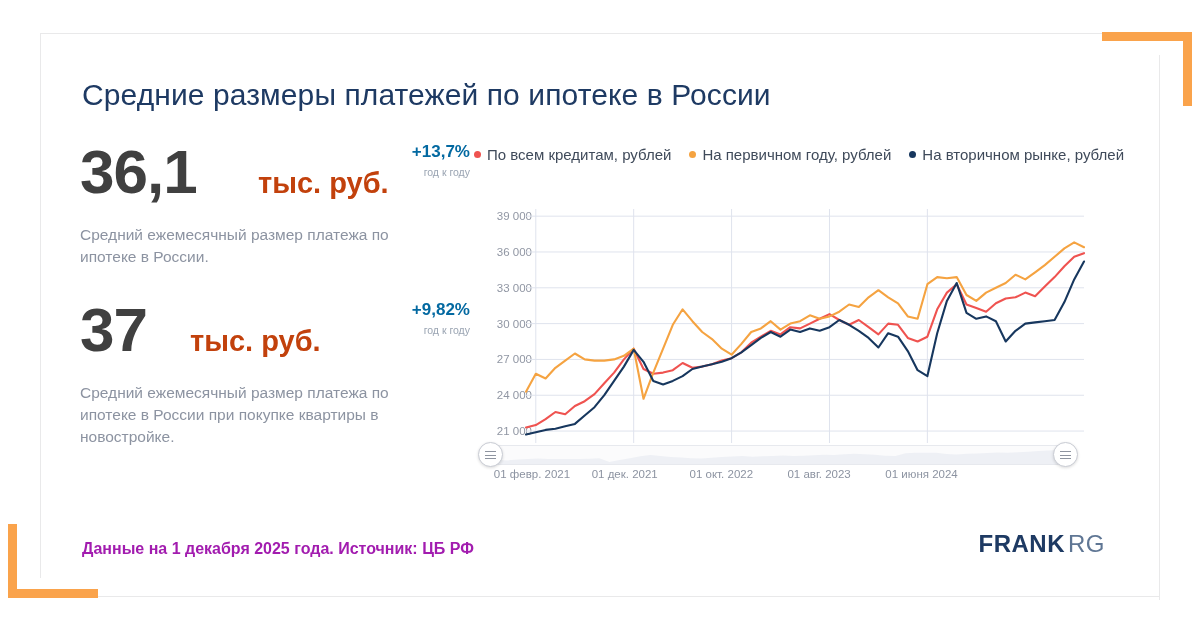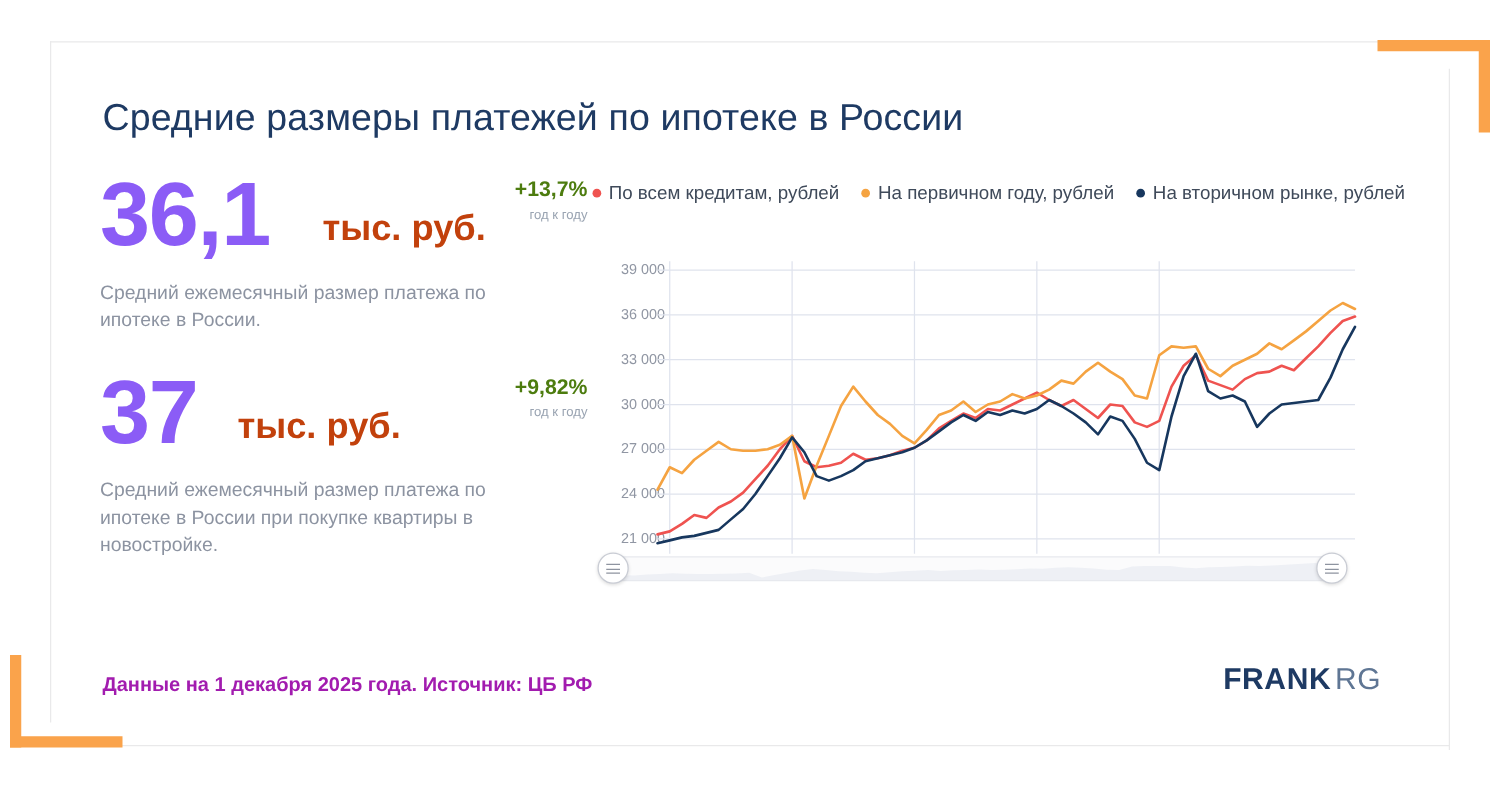--- a/index.html
+++ b/index.html
@@ -34,31 +34,31 @@
     letter-spacing: 0.1px; white-space: nowrap;
   }
 
   
   .stat { position: absolute; left: 80px; width: 390px; }
   .stat-1 { top: 142px; }
   .stat-2 { top: 300px; }
   .stat-row { position: relative; height: 72px; }
   .stat-num {
     position: absolute; left: 0; top: -6px;
-    font-size: 72px; font-weight: bold; color: #8b5cf6;
+    font-size: 62px; font-weight: bold; color: #404040;
     line-height: 72px; letter-spacing: -1px;
   }
   .stat-unit {
     position: absolute; top: 24px;
     font-size: 29px; font-weight: bold; color: #c2410c; line-height: 34px;
   }
   .u1 { left: 178px; }
   .u2 { left: 110px; }
   .stat-delta { position: absolute; right: 0; top: 0; text-align: right; width: 120px; }
-  .delta-val { font-size: 17px; font-weight: bold; color: #4d7c0f; line-height: 20px; }
+  .delta-val { font-size: 17px; font-weight: bold; color: #0369a1; line-height: 20px; }
   .delta-lbl { font-size: 10.5px; color: #9aa4b2; line-height: 16px; margin-top: 0; }
   .stat-desc {
     margin-top: 10px; font-size: 15.5px; color: #8c93a1;
     line-height: 22px; width: 360px;
   }
 
   
   #chart { position: absolute; left: 468px; top: 146px; width: 620px; height: 350px; }
   .legend { position: absolute; left: 6px; top: 0px; display: flex; gap: 18px; align-items: center; }
   .lg-item { display: flex; align-items: center; gap: 6px; }
@@ -182,20 +182,27 @@
           <line x1="58" x2="616" y1="15.163265306122458" y2="15.163265306122458" stroke="#dfe3ed" stroke-width="1"></line>
           <line x1="67.78947368421052" x2="67.78947368421052" y1="8" y2="242" stroke="#dfe3ed" stroke-width="1"></line>
           <line x1="165.68421052631578" x2="165.68421052631578" y1="8" y2="242" stroke="#dfe3ed" stroke-width="1"></line>
           <line x1="263.57894736842104" x2="263.57894736842104" y1="8" y2="242" stroke="#dfe3ed" stroke-width="1"></line>
           <line x1="361.47368421052636" x2="361.47368421052636" y1="8" y2="242" stroke="#dfe3ed" stroke-width="1"></line>
           <line x1="459.36842105263156" x2="459.36842105263156" y1="8" y2="242" stroke="#dfe3ed" stroke-width="1"></line>
           <polyline points="58.0,226.5 67.8,224.1 77.6,218.1 87.4,211.0 97.2,213.3 106.9,205.0 116.7,200.2 126.5,193.1 136.3,182.3 146.1,171.6 155.9,158.4 165.7,147.7 175.5,168.0 185.3,172.8 195.1,171.6 204.8,169.2 214.6,162.0 224.4,166.8 234.2,165.6 244.0,163.2 253.8,159.6 263.6,157.2 273.4,151.3 283.2,141.7 292.9,135.7 302.7,129.8 312.5,133.4 322.3,126.2 332.1,127.4 341.9,122.6 351.7,117.8 361.5,113.1 371.3,119.0 381.1,123.8 390.8,119.0 400.6,126.2 410.4,133.4 420.2,122.6 430.0,123.8 439.8,136.9 449.6,140.5 459.4,135.7 469.2,108.3 478.9,91.6 488.7,83.2 498.5,103.5 508.3,107.1 518.1,110.7 527.9,102.3 537.7,97.5 547.5,96.3 557.3,91.6 567.1,95.2 576.8,85.6 586.6,76.1 596.4,65.3 606.2,55.8 616.0,52.2" fill="none" stroke="#ef5350" stroke-width="2.1" stroke-linejoin="round" stroke-linecap="round"></polyline>
           <polyline points="58.0,190.7 67.8,172.8 77.6,177.5 87.4,166.8 97.2,159.6 106.9,152.5 116.7,158.4 126.5,159.6 136.3,159.6 146.1,158.4 155.9,154.8 165.7,147.7 175.5,197.8 185.3,171.6 195.1,147.7 204.8,123.8 214.6,108.3 224.4,120.2 234.2,131.0 244.0,138.1 253.8,147.7 263.6,153.7 273.4,142.9 283.2,131.0 292.9,127.4 302.7,120.2 312.5,128.6 322.3,122.6 332.1,120.2 341.9,114.3 351.7,117.8 361.5,115.4 371.3,110.7 381.1,103.5 390.8,105.9 400.6,96.3 410.4,89.2 420.2,96.3 430.0,102.3 439.8,115.4 449.6,117.8 459.4,83.2 469.2,76.1 478.9,77.2 488.7,76.1 498.5,94.0 508.3,99.9 518.1,91.6 527.9,86.8 537.7,82.0 547.5,73.7 557.3,78.4 567.1,71.3 576.8,64.1 586.6,55.8 596.4,47.4 606.2,41.4 616.0,46.2" fill="none" stroke="#f5a341" stroke-width="2.1" stroke-linejoin="round" stroke-linecap="round"></polyline>
           <polyline points="58.0,233.6 67.8,231.3 77.6,228.9 87.4,227.7 97.2,225.3 106.9,222.9 116.7,214.5 126.5,206.2 136.3,194.2 146.1,179.9 155.9,165.6 165.7,148.9 175.5,160.8 185.3,179.9 195.1,183.5 204.8,179.9 214.6,175.1 224.4,168.0 234.2,165.6 244.0,163.2 253.8,160.8 263.6,157.2 273.4,151.3 283.2,144.1 292.9,136.9 302.7,131.0 312.5,135.7 322.3,128.6 332.1,131.0 341.9,127.4 351.7,129.8 361.5,126.2 371.3,119.0 381.1,123.8 390.8,129.8 400.6,136.9 410.4,146.5 420.2,132.2 430.0,135.7 439.8,150.1 449.6,169.2 459.4,175.1 469.2,132.2 478.9,99.9 488.7,82.0 498.5,111.9 508.3,117.8 518.1,115.4 527.9,120.2 537.7,140.5 547.5,129.8 557.3,122.6 567.1,121.4 576.8,120.2 586.6,119.0 596.4,101.1 606.2,78.4 616.0,60.5" fill="none" stroke="#17375e" stroke-width="2.1" stroke-linejoin="round" stroke-linecap="round"></polyline>
         </svg></div>
+    <div class="xlabels" id="xlabels">
+        <div class="xlab" style="left: 25.7895px;">01 февр. 2021</div>
+        <div class="xlab" style="left: 123.684px;">01 дек. 2021</div>
+        <div class="xlab" style="left: 221.579px;">01 окт. 2022</div>
+        <div class="xlab" style="left: 319.474px;">01 авг. 2023</div>
+        <div class="xlab" style="left: 417.368px;">01 июня 2024</div>
+      </div>
 
     <div class="slider">
       <div class="slider-track" id="slider-track"><svg width="582" height="18">
             <path d="M 0,18 L 0.0,15.5 L 10.2,14.1 L 20.4,14.4 L 30.6,13.6 L 40.8,13.1 L 51.1,12.5 L 61.3,13.0 L 71.5,13.1 L 81.7,13.1 L 91.9,13.0 L 102.1,12.7 L 112.3,12.2 L 122.5,16.0 L 132.7,14.0 L 142.9,12.2 L 153.2,10.3 L 163.4,9.1 L 173.6,10.0 L 183.8,10.9 L 194.0,11.4 L 204.2,12.2 L 214.4,12.6 L 224.6,11.8 L 234.8,10.9 L 245.1,10.6 L 255.3,10.0 L 265.5,10.7 L 275.7,10.2 L 285.9,10.0 L 296.1,9.6 L 306.3,9.9 L 316.5,9.7 L 326.7,9.3 L 336.9,8.8 L 347.2,8.9 L 357.4,8.2 L 367.6,7.7 L 377.8,8.2 L 388.0,8.7 L 398.2,9.7 L 408.4,9.9 L 418.6,7.2 L 428.8,6.7 L 439.1,6.7 L 449.3,6.7 L 459.5,8.0 L 469.7,8.5 L 479.9,7.8 L 490.1,7.5 L 500.3,7.1 L 510.5,6.5 L 520.7,6.8 L 530.9,6.3 L 541.2,5.7 L 551.4,5.1 L 561.6,4.5 L 571.8,4.0 L 582.0,4.4 L 582,18 Z" fill="#eef0f5"></path>
           </svg></div>
       <div class="handle handle-l">
         <b></b>
           <b></b>
           <b></b>
       </div>

